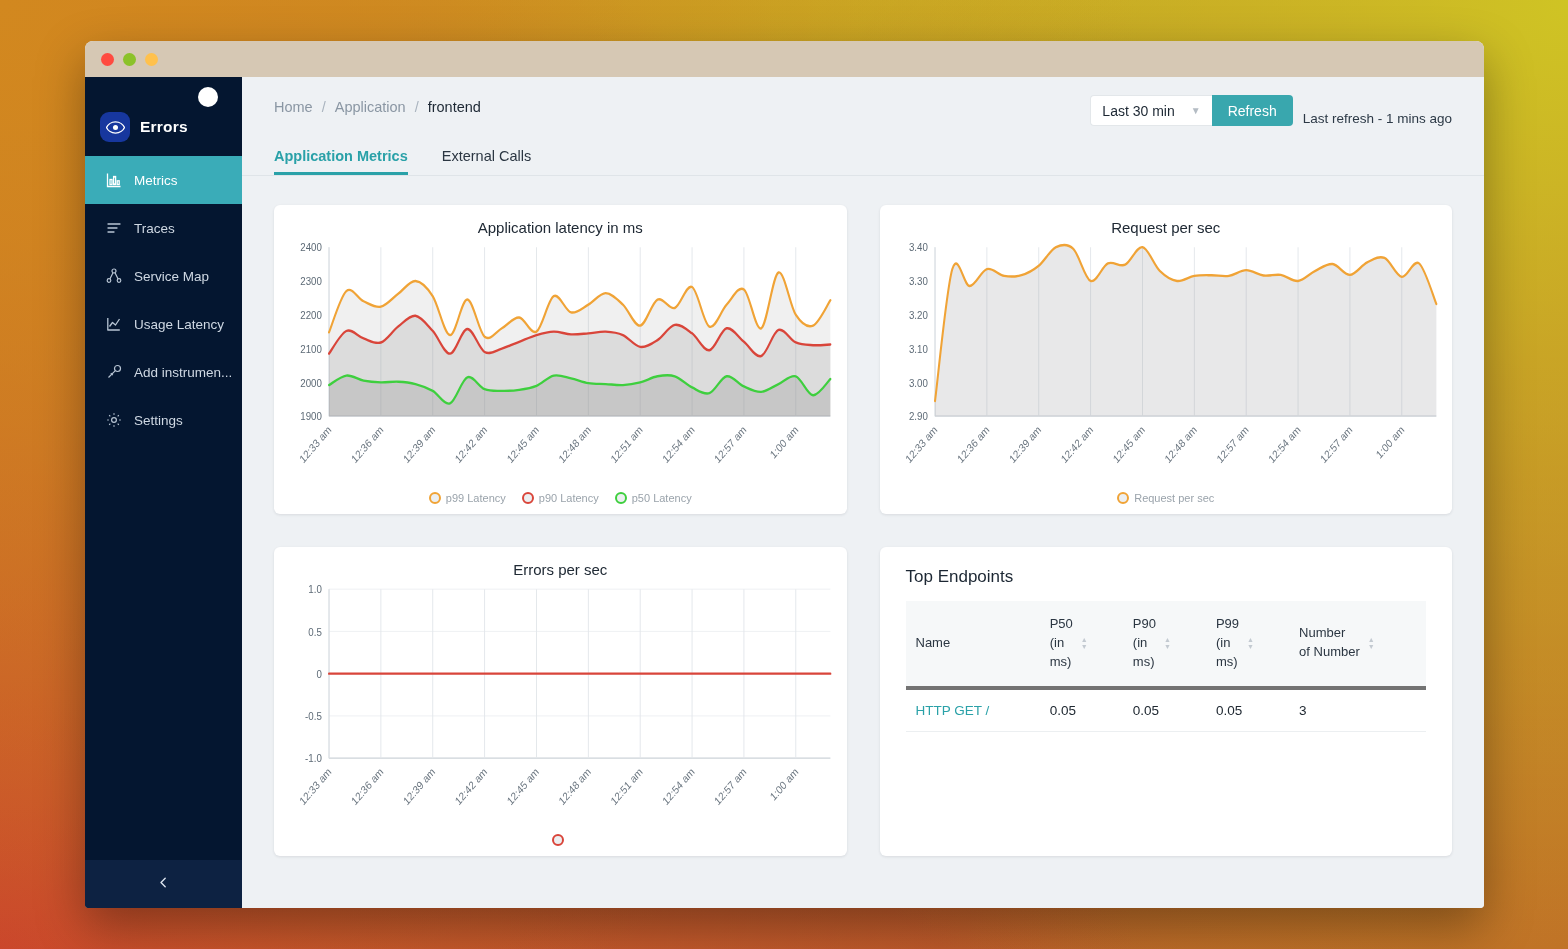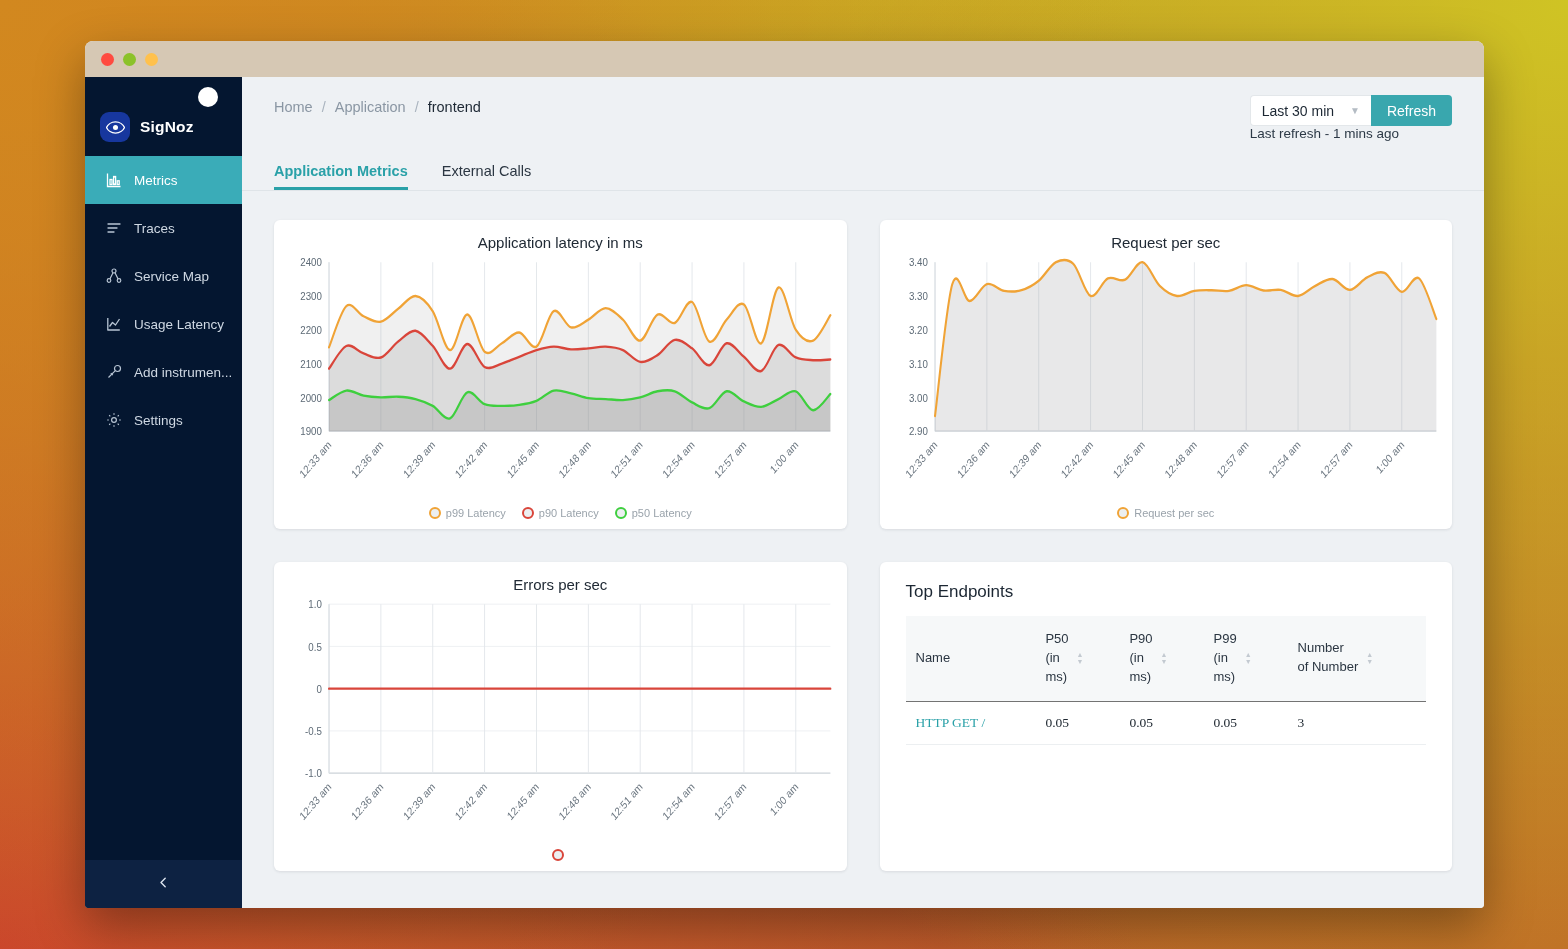--- a/index.html
+++ b/index.html
@@ -83,21 +83,21 @@
   }
 
   
   .main { flex:1; background:#eef1f4; display:flex; flex-direction:column; min-width:0; position:relative; }
   .topbar { padding: 18px 32px 0 32px; display:flex; justify-content:space-between; align-items:flex-start; }
   .crumbs { font-size:14.5px; color:#8a96a3; display:flex; gap:9px; align-items:center; padding-top:4px; }
   .crumbs a { color:#8a96a3; text-decoration:none; cursor:pointer; }
   .crumbs .sep { color:#aab4bf; }
   .crumbs .cur { color:#1c2733; }
 
-  .topright { display:flex; flex-direction:column; align-items:flex-start; }
+  .topright { display:flex; align-items:flex-end; gap:10px; }
   .ctrlrow { display:flex; align-items:stretch; }
   .timesel {
     background:#fff; border:1px solid #e3e7ea; border-right:none;
     border-radius:4px 0 0 4px; height:31px; padding:0 11px;
     display:flex; align-items:center; gap:16px;
     font-size:14px; color:#1c2733; cursor:pointer; min-width:116px;
   }
   .timesel .chev { color:#b4bcc4; font-size:10px; }
   .refresh {
     background:#39a7ae; color:#fff; border:none; height:31px; padding:0 16px;
@@ -128,21 +128,21 @@
   .tbl-title { font-size:17px; color:#1c2733; margin-bottom:14px; }
   table { width:100%; border-collapse:collapse; }
   thead th {
     background:#f6f8f9; color:#2b3642; font-size:13px; font-weight:normal;
     text-align:left; padding:14px 10px; vertical-align:middle; line-height:1.45;
   }
   thead th .hcell { display:flex; align-items:center; gap:8px; }
   .sorter { display:flex; flex-direction:column; gap:2px; color:#c3cad1; font-size:7px; line-height:1; }
   tbody td { padding:13px 10px; font-size:13.5px; color:#202932; border-bottom:1px solid #eceff1; }
   tbody td.link { color:#2aa1a8; cursor:pointer; }
-  tbody tr:first-child td { border-top:1px solid #737373;font-family:Liberation Serif, serif; }
+  tbody tr:first-child td { border-top:4px solid #737373; }
 </style>
 </head>
 <body>
 
 <div class="desk"></div>
 
 <div class="window">
 
   <div class="titlebar">
     <span class="dot red"></span>
@@ -155,21 +155,21 @@
     <div class="sidebar">
       <div class="brandarea">
         <div class="badge-circle"></div>
         <div class="brand">
           <div class="logo">
             <svg width="19" height="13" viewBox="0 0 22 14">
               <path d="M11 0.6C5.8 0.6 1.9 4.2 0.6 7c1.3 2.8 5.2 6.4 10.4 6.4S20.1 9.8 21.4 7C20.1 4.2 16.2 0.6 11 0.6z" fill="none" stroke="#ffffff" stroke-width="1.5"></path>
               <circle cx="11" cy="7" r="2.9" fill="#ffffff"></circle>
             </svg>
           </div>
-          <span class="brand-name">SigNoz</span>
+          <span class="brand-name">Errors</span>
         </div>
       </div>
 
       <div class="navitem active">
         <span class="ic">
           <svg width="16" height="16" viewBox="0 0 16 16" fill="none" stroke="#ffffff" stroke-width="1.3">
             <path d="M1.5 1.5v13h13"></path>
               <rect x="4" y="7.5" width="2" height="5"></rect>
               <rect x="7.6" y="4.5" width="2" height="8"></rect>
               <rect x="11.2" y="8.8" width="2" height="3.7"></rect>

